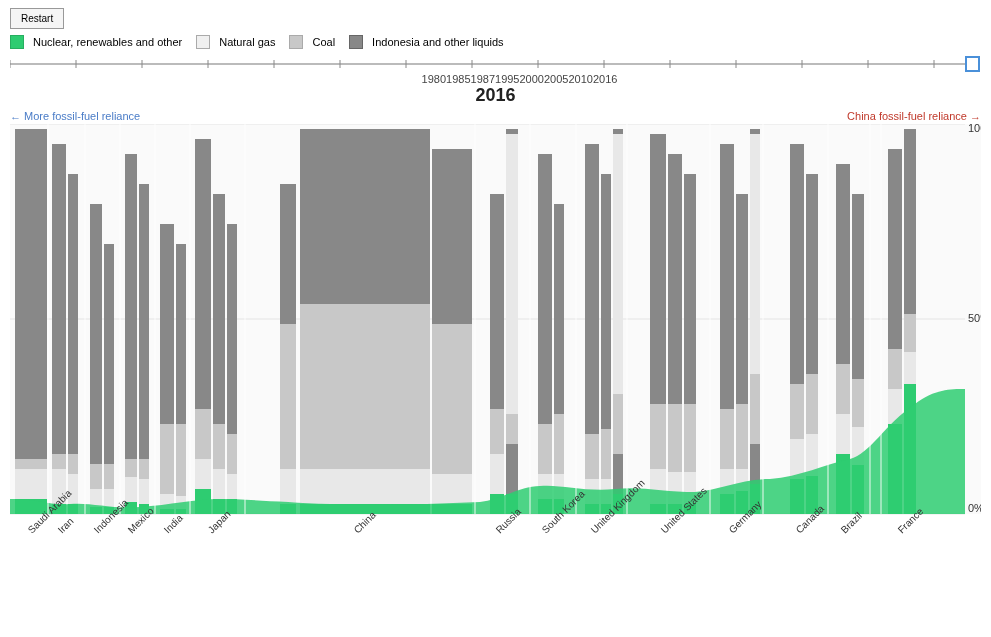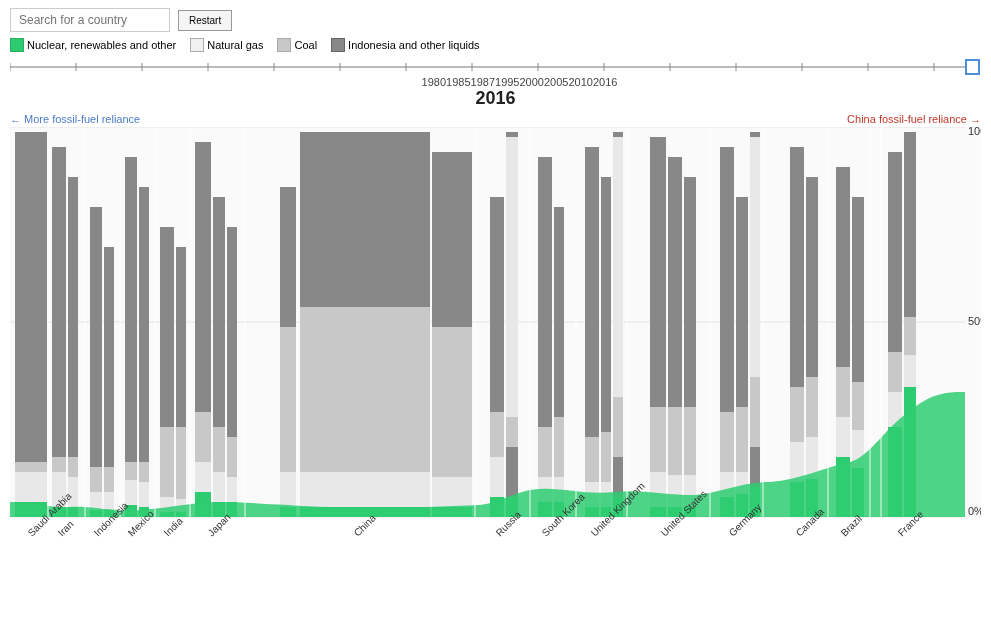--- a/index.html
+++ b/index.html
@@ -48,21 +48,21 @@
       display: flex;
       align-items: center;
       gap: 14px;
       margin-bottom: 6px;
       font-size: 11px;
     }
 
     .legend-item {
       display: flex;
       align-items: center;
-      gap: 3px;
+      gap: 9px;
     }
 
     .legend-swatch {
       width: 14px;
       height: 14px;
       display: inline-block;
       border: 1px solid #aaa;
     }
 
     
@@ -119,21 +119,20 @@
       width: 100%;
       display: block;
     }
   </style>
 </head>
 <body>
 
 <div id="app">
 
   <div class="top-controls">
-    <input type="text" class="search-input" placeholder="Search for a country" style="">
     <button class="restart-btn">Restart</button>
   </div>
 
   <div class="legend">
     <div class="legend-item">
       <span class="legend-swatch" style="background:#2ecc71; border:1px solid #27ae60;"></span>
       <span>Nuclear, renewables and other</span>
     </div>
     <div class="legend-item">
       <span class="legend-swatch" style="background:#f0f0f0; border:1px solid #aaa;"></span>

